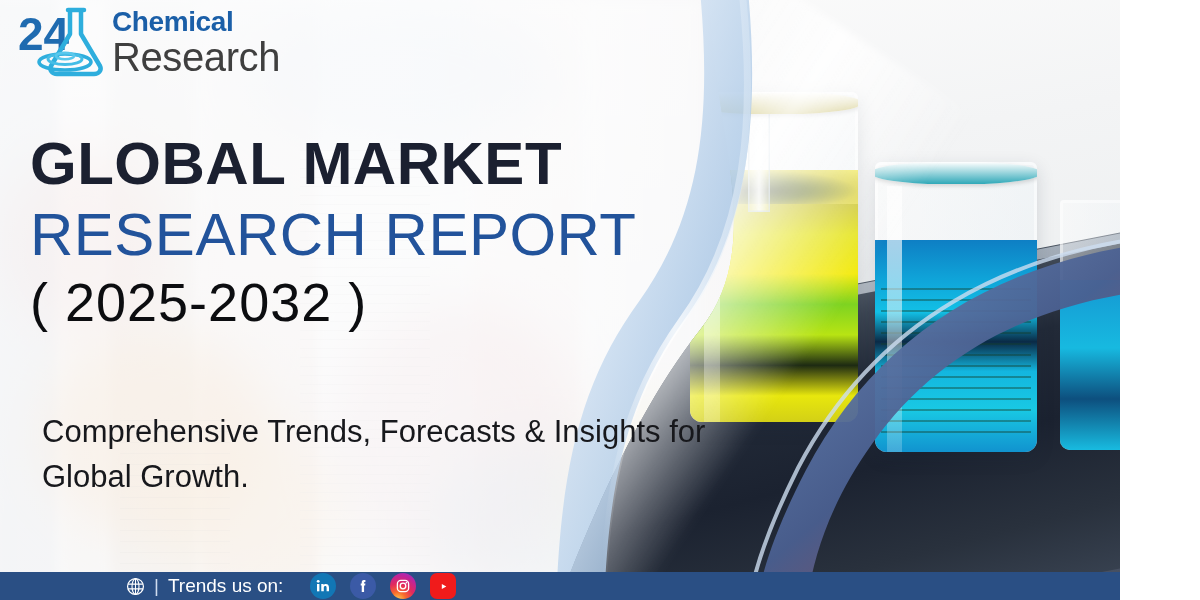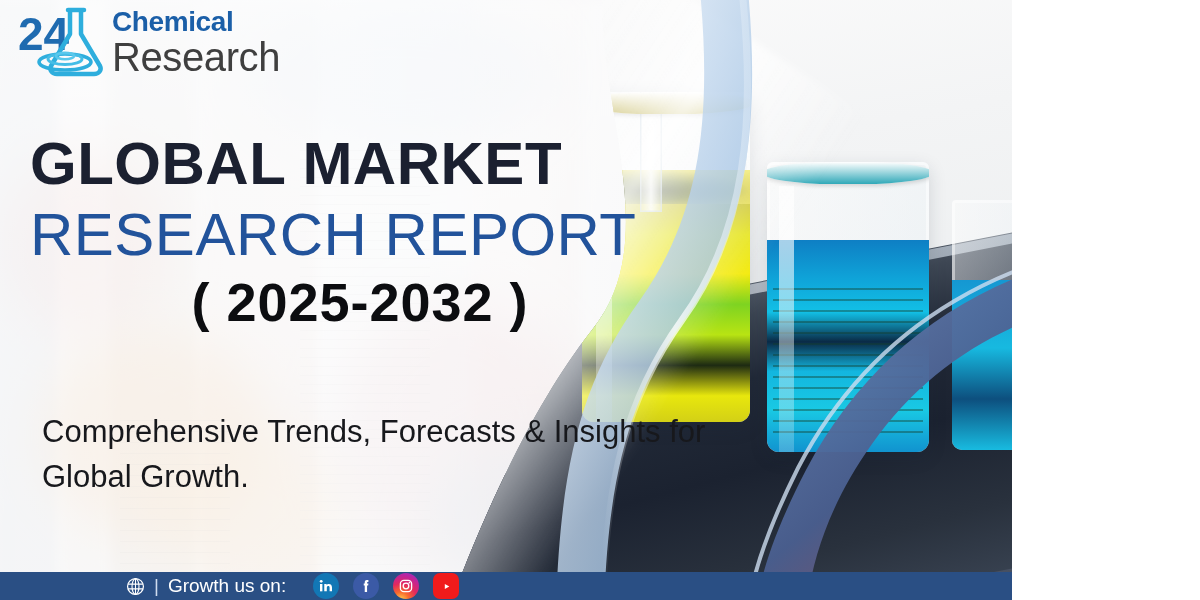--- a/index.html
+++ b/index.html
@@ -1,18 +1,18 @@
 <!DOCTYPE html>
 <html><head>
 <meta charset="utf-8">
 <style>
   html,body{margin:0;padding:0;background:#fff;}
   body{width:1200px;height:600px;overflow:hidden;font-family:"Liberation Sans",sans-serif;}
 
-  .banner{position:relative;width:1012px;height:600px;overflow:hidden;background:#fde047;}
+  .banner{position:relative;width:1120px;height:600px;overflow:hidden;background:#fde047;}
 
   
   .bg-photo{position:absolute;inset:0;overflow:hidden;}
 
   .bg-base{position:absolute;inset:0;
     background:
       linear-gradient(100deg,#e9eaee 0%,#eef0f3 18%,#f4f5f7 34%,#efeef1 50%,#f2f0f0 66%,#eceef2 82%,#e6e9ee 100%);
   }
   
   .bg-col{position:absolute;top:0;bottom:0;filter:blur(6px);opacity:.85;}
@@ -116,21 +116,21 @@
   .logo-mark{position:relative;width:96px;height:78px;flex:0 0 auto;}
   .logo-text{display:flex;flex-direction:column;line-height:.96;margin-left:-6px;}
   .logo-chem{font-size:28px;font-weight:700;color:#1b5fa8;letter-spacing:-.4px;}
   .logo-res{font-size:40px;font-weight:400;color:#3f3f3f;letter-spacing:-.4px;margin-top:2px;}
 
   
   .headline{position:absolute;left:30px;top:132px;width:660px;}
   .h-line1{font-size:60px;font-weight:700;color:#1b2030;letter-spacing:.5px;line-height:1.05;
     font-family:"Liberation Sans",sans-serif;}
   .h-line2{font-size:60px;font-weight:400;color:#22539b;letter-spacing:.5px;line-height:1.05;margin-top:8px;}
-  .h-line3{font-size:54px;font-weight:700;color:#0c0d10;letter-spacing:1px;line-height:1.05;margin-top:8px;text-align:center;}
+  .h-line3{font-size:54px;font-weight:400;color:#0c0d10;letter-spacing:1px;line-height:1.05;margin-top:8px;}
 
   .subhead{position:absolute;left:42px;top:410px;width:680px;font-size:31px;line-height:1.45;
     color:#17181c;font-weight:400;}
 
   
   .footer{position:absolute;left:0;right:0;bottom:0;height:28px;background:#2a4f84;
     display:flex;align-items:center;}
   .footer-inner{display:flex;align-items:center;gap:9px;margin-left:126px;}
   .globe{width:19px;height:19px;flex:0 0 auto;}
   .f-url{color:#ffffff;font-size:19px;letter-spacing:.2px;white-space:nowrap;}
@@ -258,21 +258,21 @@
   <div class="footer">
     <div class="footer-inner">
       <span class="globe">
         <svg viewBox="0 0 24 24" width="19" height="19">
           <circle cx="12" cy="12" r="10" fill="none" stroke="#ffffff" stroke-width="1.6"></circle>
           <ellipse cx="12" cy="12" rx="4.4" ry="10" fill="none" stroke="#ffffff" stroke-width="1.4"></ellipse>
           <path d="M2.4,9 H21.6 M2.4,15 H21.6 M12,2 V22" stroke="#ffffff" stroke-width="1.3" fill="none"></path>
         </svg>
       </span>
       <span class="f-sep">|</span>
-      <span class="f-follow">Growth us on:</span>
+      <span class="f-follow">Trends us on:</span>
 
       <span class="socials">
         <a class="soc soc-li">
           <svg viewBox="0 0 24 24" width="16" height="16">
             <rect x="3" y="9" width="3.6" height="11" fill="#fff"></rect>
             <circle cx="4.8" cy="5" r="2.1" fill="#fff"></circle>
             <path d="M9.4,20 V9 H12.8 V10.6 C13.6,9.4 15,9 16.3,9 C19,9 21,10.7 21,14.1 V20 H17.4 V14.6
                      C17.4,13 16.8,12.1 15.5,12.1 C14.2,12.1 13.2,13 13.2,14.7 V20 Z" fill="#fff"></path>
           </svg>
         </a>

